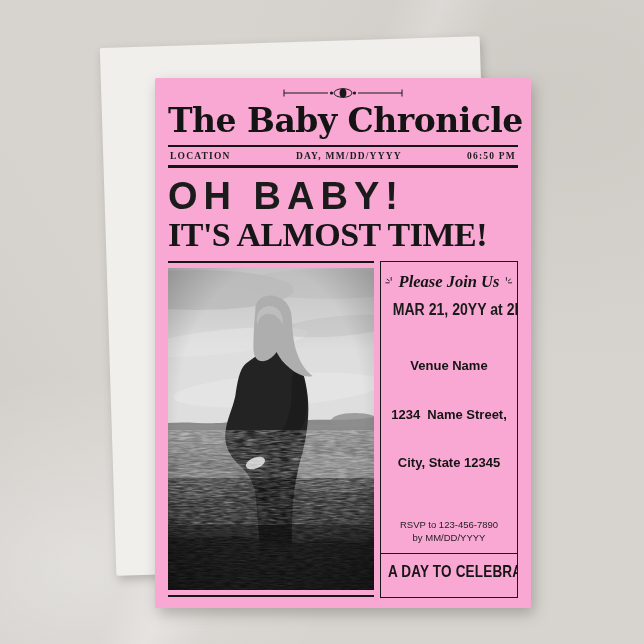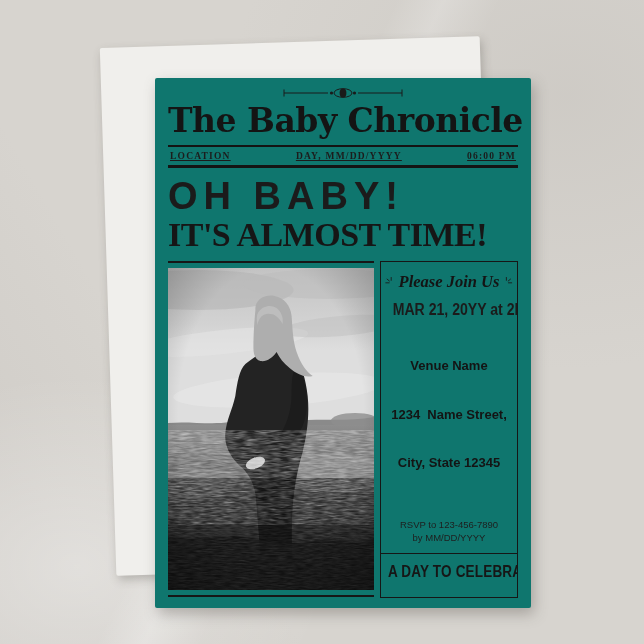--- a/index.html
+++ b/index.html
@@ -14,34 +14,34 @@
     position:relative;
   }
   .back-card{
     position:absolute; left:108px; top:42px; width:380px; height:528px;
     background:#f0efec; border-radius:2px;
     transform:rotate(-1.8deg);
     box-shadow:2px 4px 10px rgba(80,75,70,0.30);
   }
   .card{
     position:absolute; left:155px; top:78px; width:376px; height:530px;
-    background:#0f766e; border-radius:2px;
+    background:#f9a8d4; border-radius:2px;
     box-shadow:3px 6px 14px rgba(80,75,70,0.35);
     box-sizing:border-box; padding:0 13px; color:#1a1a1a;
   }
   .ornament{ text-align:center; margin-top:9px; height:12px; line-height:0;}
   .masthead{
     text-align:center; font-family:"DejaVu Serif", serif; font-weight:bold;
     font-size:33px; letter-spacing:-0.5px; margin:2px 0 5px 0; white-space:nowrap; color:#141414;
   }
   .dateline{
     border-top:2px solid #141414; border-bottom:3px solid #141414;
     display:flex; justify-content:space-between; align-items:center;
     padding:4px 2px; font-family:"Liberation Serif", serif; font-weight:bold;
-    font-size:9.5px; letter-spacing:1.2px; color:#1c1c1c;text-decoration:underline;
+    font-size:9.5px; letter-spacing:1.2px; color:#1c1c1c;
   }
   .hl1{
     text-align:left; font-family:"Liberation Sans", sans-serif; font-weight:bold;
     font-size:38px; letter-spacing:6px; line-height:1; margin-top:9px; color:#1b1b1b; white-space:nowrap;
   }
   .hl2{
     font-family:"Liberation Serif", serif; font-weight:bold;
     font-size:34px; letter-spacing:-0.5px; line-height:1; margin-top:3px; color:#161616; white-space:nowrap;
   }
   .cols{ display:flex; margin-top:9px; align-items:flex-start;}
@@ -96,21 +96,21 @@
       <circle cx="50.5" cy="6" r="1.6" fill="#1a1a1a"></circle>
       <circle cx="73.5" cy="6" r="1.6" fill="#1a1a1a"></circle>
     </svg>
   </div>
 
   <div class="masthead">The Baby Chronicle</div>
 
   <div class="dateline">
     <span>LOCATION</span>
     <span>DAY, MM/DD/YYYY</span>
-    <span>06:00 PM</span>
+    <span>06:50 PM</span>
   </div>
 
   <div class="hl1">OH BABY!</div>
   <div class="hl2">IT'S ALMOST TIME!</div>
 
   <div class="cols">
 
     <div class="photo-col">
       <div class="rule-top"></div>
       <svg class="photo" viewBox="0 0 205 322" preserveAspectRatio="none">

